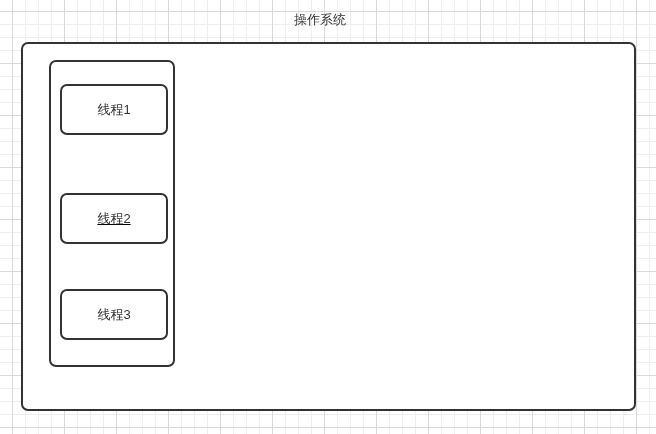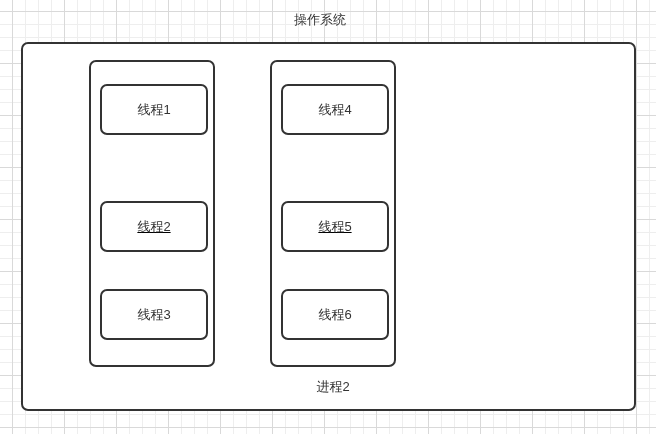--- a/index.html
+++ b/index.html
@@ -59,21 +59,21 @@
     border-radius: 7px;
     background-color: #ffffff;
   }
 
   .process-group {
     position: absolute;
     top: 16px;
     width: 126px;
     height: 351px;
   }
-  .process-group.p1 { left: 26px; margin-left: 40px; }
+  .process-group.p1 { left: 26px; }
   .process-group.p2 { left: 247px; }
   .process-group.p3 { left: 447px; }
 
   .process-box {
     position: absolute;
     left: 0;
     top: 0;
     width: 126px;
     height: 307px;
     box-sizing: border-box;
@@ -89,21 +89,21 @@
     height: 51px;
     box-sizing: border-box;
     border: 2px solid #333333;
     border-radius: 7px;
     background-color: #ffffff;
     display: flex;
     align-items: center;
     justify-content: center;
   }
   .thread-box.r1 { top: 22px; }
-  .thread-box.r2 { top: 139px; text-decoration: underline; }
+  .thread-box.r2 { top: 131px; text-decoration: underline; }
   .thread-box.r3 { top: 227px; }
 
   .thread-label {
     font-size: 13px;
     color: #333333;
     line-height: 16px;
     white-space: nowrap;
   }
 
   .process-label {
@@ -134,30 +134,16 @@
         </div>
         <div class="thread-box r2">
           <span class="thread-label">线程2</span>
         </div>
         <div class="thread-box r3">
           <span class="thread-label">线程3</span>
         </div>
       </div>
     </div>
 
-    <div class="process-group p2">
-      <div class="process-box">
-        <div class="thread-box r1">
-          <span class="thread-label">线程4</span>
-        </div>
-        <div class="thread-box r2">
-          <span class="thread-label">线程5</span>
-        </div>
-        <div class="thread-box r3">
-          <span class="thread-label">线程6</span>
-        </div>
-      </div>
-      <div class="process-label">进程2</div>
-    </div>
 
 
   </div>
 </div>
 
 </body></html>

